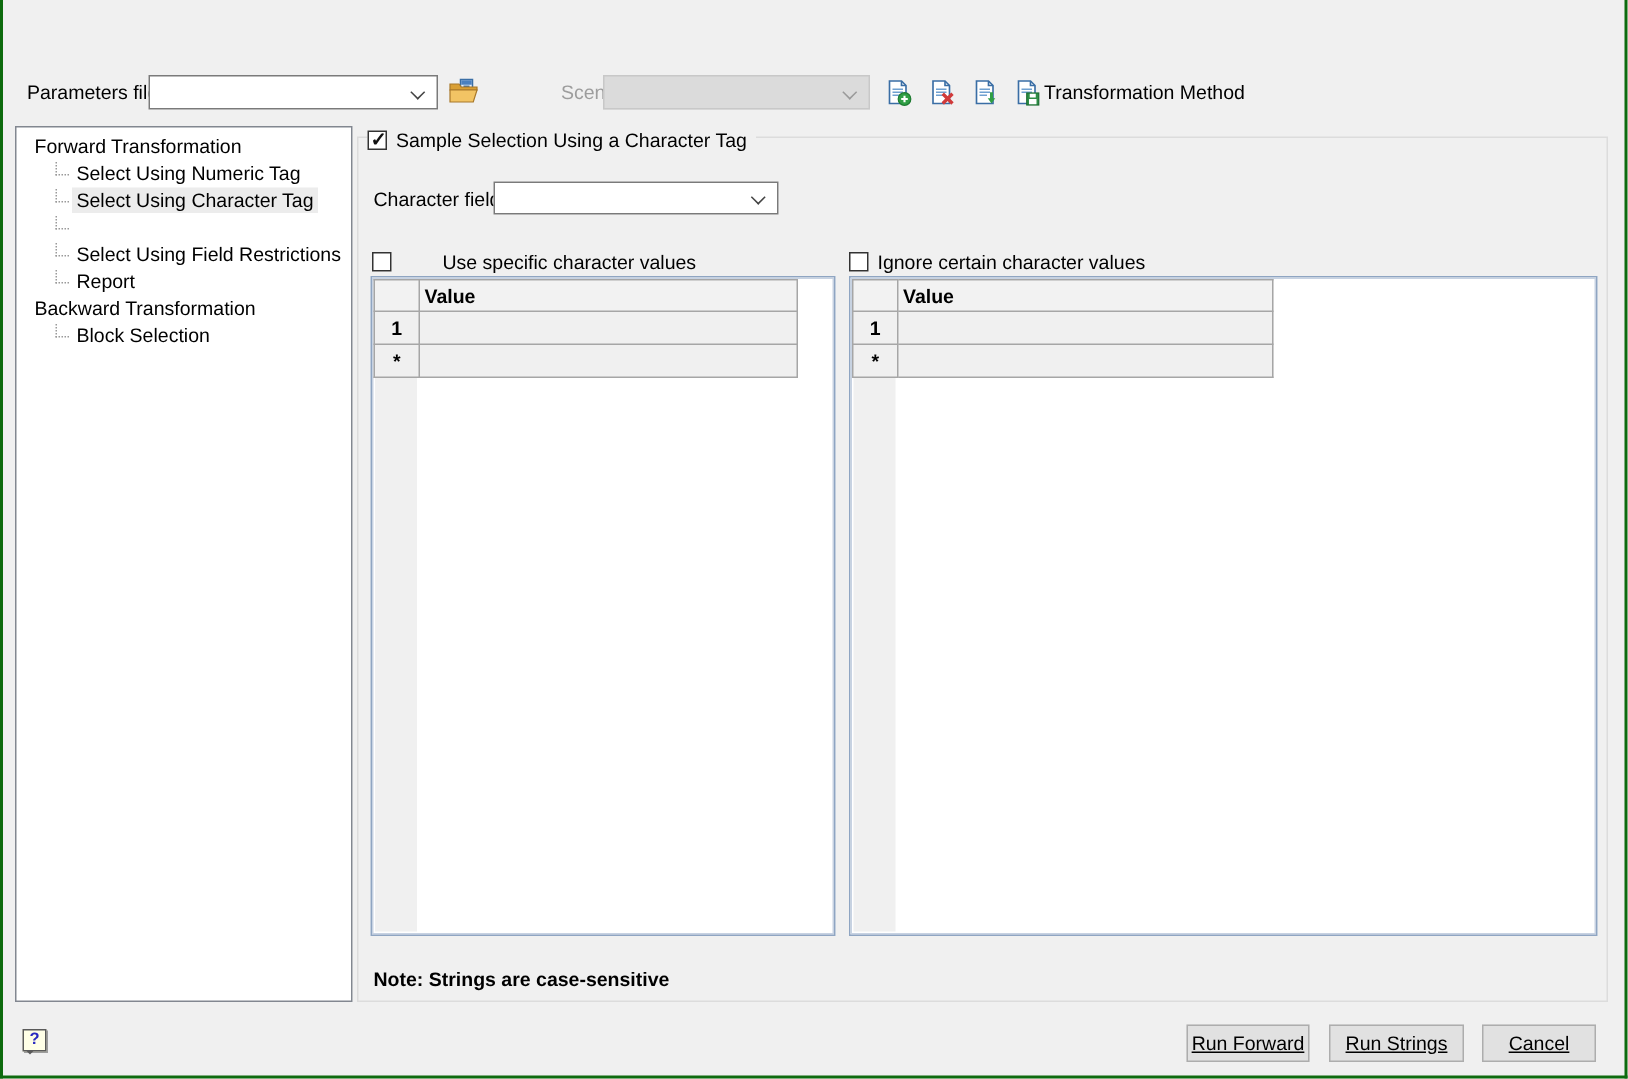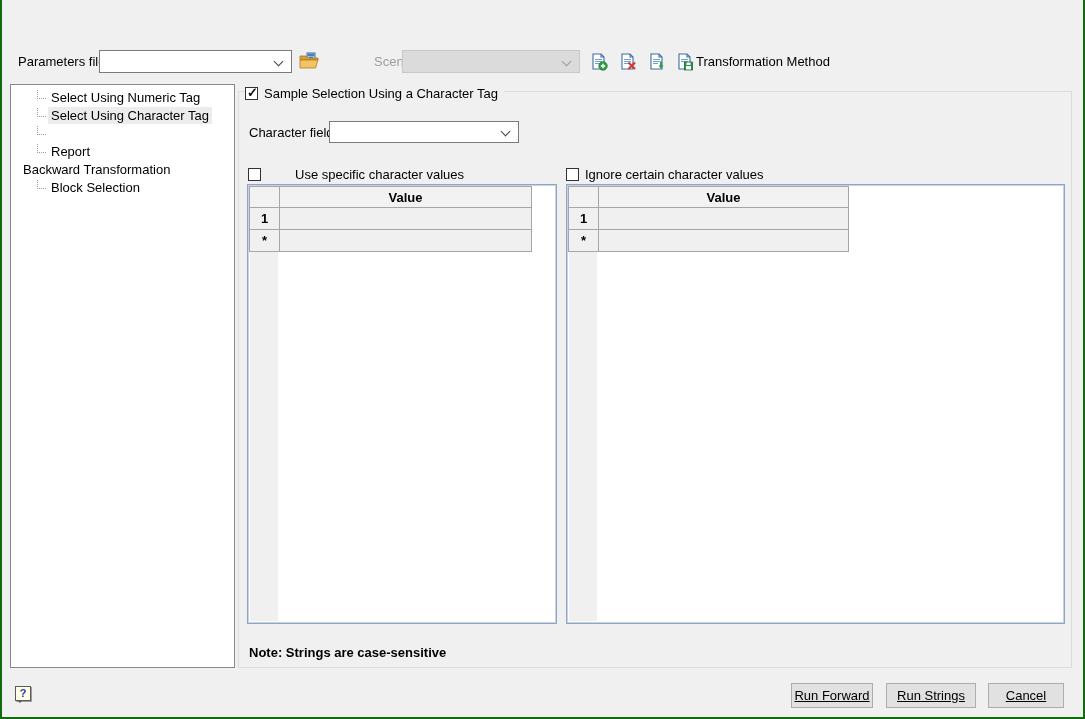--- a/index.html
+++ b/index.html
@@ -32,21 +32,21 @@
 
   .cbrow { position:absolute; display:flex; align-items:center; height:16px; background:#f0f0f0; padding-right:6px; }
   .cb { width:13px; height:13px; background:#fff; border:1px solid #333; margin-right:6px; flex:0 0 auto; position:relative; }
   .cb .mark { position:absolute; left:1px; top:-3px; font-size:13px; font-weight:700; color:#111; }
 
   .panel { position:absolute; top:184px; height:440px; background:#fff; border:1px solid #8fa5c2; box-shadow:inset 0 0 0 1px #c7d2e2; }
   .panel-stripe { position:absolute; left:2px; top:2px; bottom:2px; width:28px; background:#f0f0f0; }
   .grid { position:absolute; left:1px; top:1px; border-collapse:collapse; }
   .grid th, .grid td { border:1px solid #a6a6a6; padding:0 3px; }
   .grid .corner { width:30px; height:21px; background:#f2f2f2; }
-  .grid .valhead { background:#f2f2f2; font-weight:700; text-align:center; height:21px; }
+  .grid .valhead { background:#f2f2f2; font-weight:700; text-align:left; height:21px; }
   .grid .rowhead { background:#f0f0f0; font-weight:700; text-align:center; height:22px; width:30px; }
   .grid .cell { background:#f0f0f0; }
   .vcol-l { width:252px; } .vcol-r { width:250px; }
 
   .note { position:absolute; left:247px; top:645px; font-weight:700; }
 
   .btn { position:absolute; top:683px; height:25px; background:#e1e1e1; border:1px solid #adadad; text-align:center; line-height:23px; cursor:pointer;text-decoration:underline; }
 
   .help { position:absolute; left:13px; top:686px; width:16px; height:15px; background:#ffffe6; border:1px solid #5a5a5a; box-shadow:1px 1px 0 rgba(90,90,90,.55); color:#2b2bc0; font-weight:700; font-size:11px; text-align:center; line-height:13px; cursor:pointer; }
   .help::after { content:""; position:absolute; left:1px; bottom:-6px; border:3px solid transparent; border-top-color:#5a5a5a; }
@@ -123,29 +123,36 @@
         <rect x="10.5" y="9.5" width="4" height="2.5" fill="#fff"></rect>
         <rect x="10" y="13" width="5" height="3.5" fill="#fff"></rect>
       </svg>
     </span>
   </div>
 
   <span class="lbl" style="left:694px;top:54px;">Transformation Method</span>
 
   <div class="tree">
     <div class="tree-item">
+      <span class="tree-label">Forward Transformation</span>
+    </div>
+    <div class="tree-item">
       <span class="tree-conn"></span>
       <span class="tree-label">Select Using Numeric Tag</span>
     </div>
     <div class="tree-item">
       <span class="tree-conn"></span>
       <span class="tree-label sel">Select Using Character Tag</span>
     </div>
     <div class="tree-item">
       <span class="tree-conn"></span>
+    </div>
+    <div class="tree-item">
+      <span class="tree-conn"></span>
+      <span class="tree-label">Select Using Field Restrictions</span>
     </div>
     <div class="tree-item">
       <span class="tree-conn"></span>
       <span class="tree-label">Report</span>
     </div>
     <div class="tree-item">
       <span class="tree-label">Backward Transformation</span>
     </div>
     <div class="tree-item">
       <span class="tree-conn"></span>

